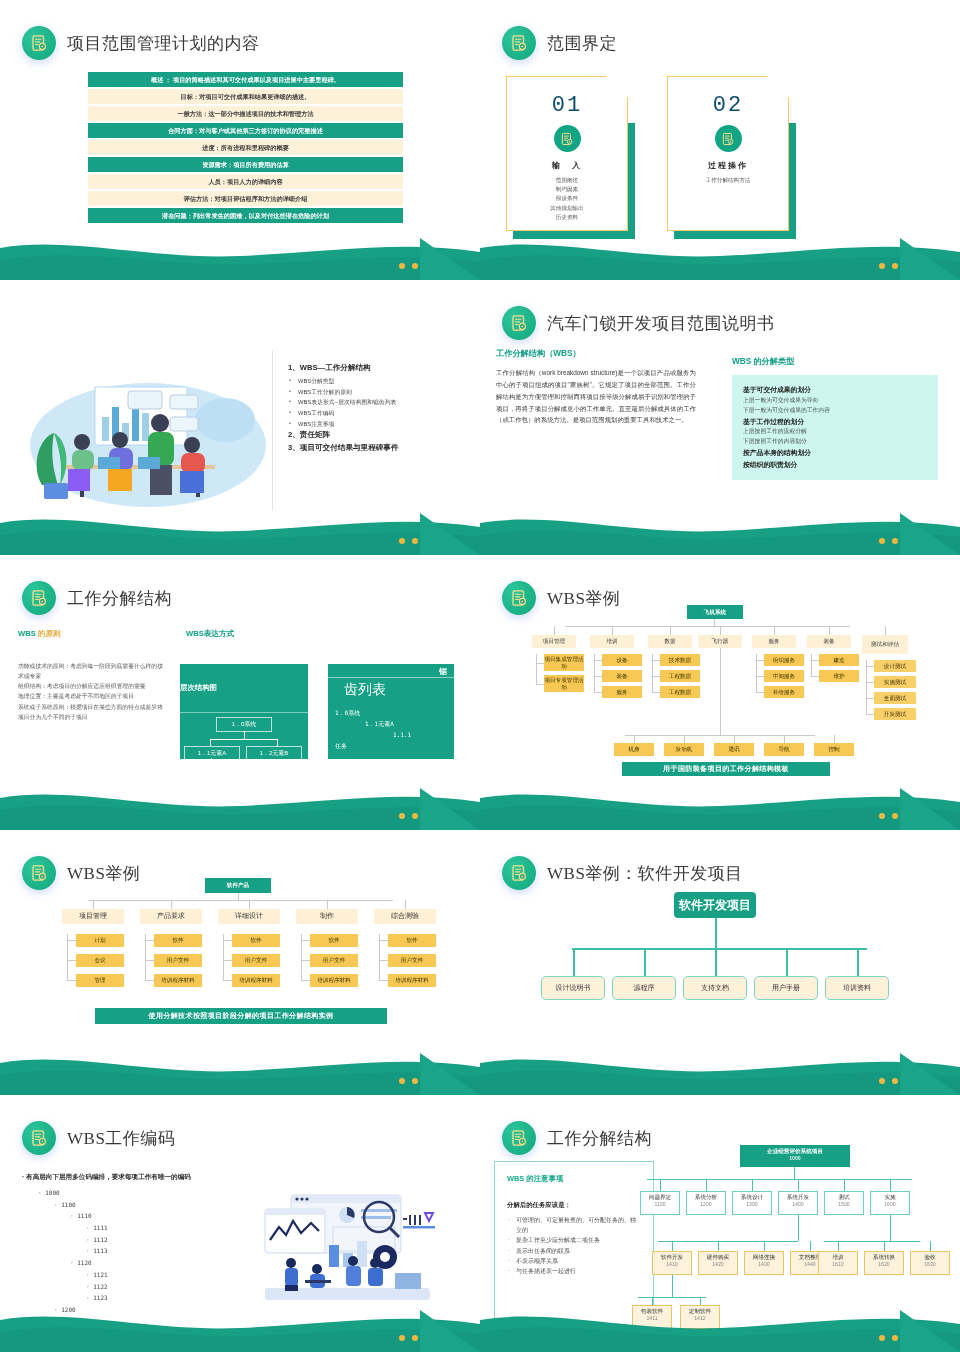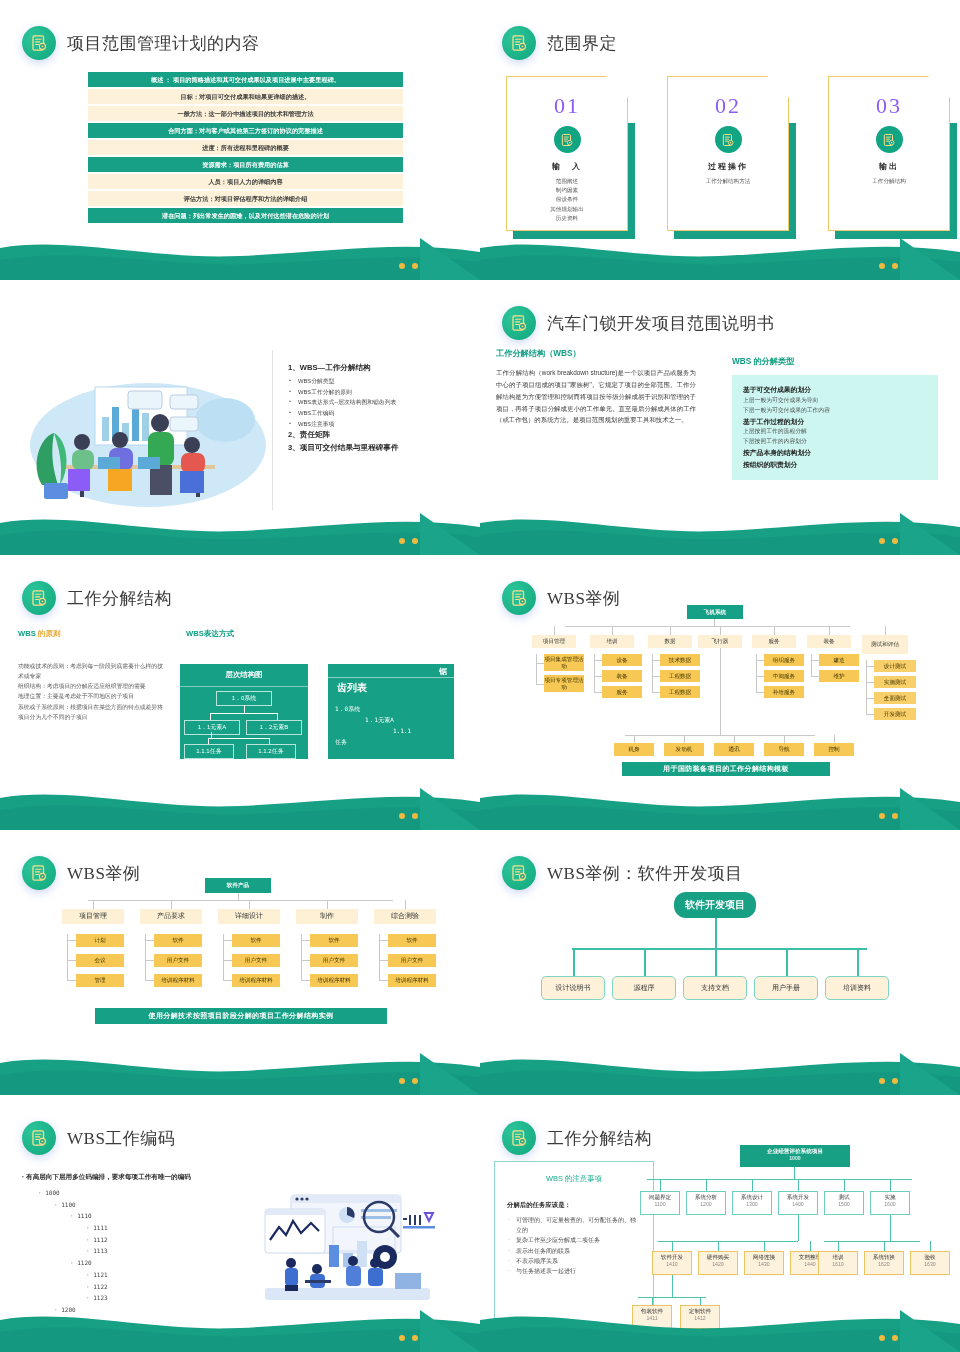--- a/index.html
+++ b/index.html
@@ -49,21 +49,21 @@
 
   
   .s2-cards { position:absolute; left:26px; top:76px; display:flex; gap:39px; }
   .card-wrap { position:relative; width:122px; height:160px; }
   .card-shadow { position:absolute; left:7px; top:47px; width:122px; height:116px; background:#17a085; }
   .card {
     position:absolute; left:0; top:0; width:122px; height:155px;
     background:#fff; border:1px solid #f2c86a;
     clip-path: polygon(0 0, 82% 0, 100% 14%, 100% 100%, 0 100%);
   }
-  .card-num { text-align:center; font-size:22px; color:#8b5cf6; letter-spacing:2px; margin-top:16px; font-family:Liberation Serif, serif; }
+  .card-num { text-align:center; font-size:22px; color:#0c4a6e; letter-spacing:2px; margin-top:16px; font-family:Liberation Mono, monospace; }
   .card-ico { width:27px;height:27px;border-radius:50%;background:#12a584;margin:7px auto 0;display:flex;align-items:center;justify-content:center; }
   .card-t { text-align:center; font-size:8px; font-weight:bold; color:#2f2f2f; margin-top:8px; letter-spacing:2px;}
   .card-lines { text-align:center; font-size:5.6px; color:#555; line-height:1.65; margin-top:5px; }
 
   
   .s3-img { position:absolute; left:20px; top:85px; width:250px; height:145px; }
   .s3-div { position:absolute; left:272px; top:70px; width:1px; height:160px; background:#e2e2e2; }
   .s3-txt { position:absolute; left:288px; top:83px; width:180px; }
   .s3-h { font-size:7.6px; font-weight:bold; color:#2c2c2c; margin-bottom:3px; }
   .s3-li { font-size:5.8px; color:#444; line-height:1.85; padding-left:10px; position:relative; }
@@ -76,51 +76,51 @@
   .s4-p { font-size:6.4px; color:#3a3a3a; line-height:1.85; text-align:justify; }
   .s4-box { background:#ccf6ef; padding:9px 11px; }
   .s4-b { font-size:6.8px; font-weight:bold; color:#222; line-height:1.75; }
   .s4-s { font-size:5.8px; color:#4a4a4a; line-height:1.7; }
 
   
   .s5-h { font-size:7.6px; font-weight:bold; color:#0f9e83; }
   .s5-h .y { color:#e8a93a; }
   .s5-p { font-size:5.8px; color:#555; line-height:1.75; }
   .gbox { background:#16a085; color:#fff; }
-  .gbox-t { text-align:center; font-size:7.4px; font-weight:bold; padding:6px 0; border-bottom:1px solid rgba(255,255,255,.45); }
+  .gbox-t { font-size:7.4px; font-weight:bold; padding:19px 0; border-bottom:1px solid rgba(255,255,255,.45); }
   .gnode { border:1px solid rgba(255,255,255,.7); font-size:6px; text-align:center; padding:2px 0; }
 
   
   .tn { position:absolute; font-size:5.6px; display:flex; align-items:center; justify-content:center; text-align:center; line-height:1.25; }
   .tn.green { background:#16a085; color:#fff; font-weight:bold; }
   .tn.cream { background:#fdf0d5; color:#333; }
   .tn.gold  { background:#f7c954; color:#3a3000; }
   .tn.gold2 { background:#f8cf68; color:#3a3000; }
   .ln { position:absolute; background:#c9c9c9; }
   .banner { position:absolute; background:#16a085; color:#fff; font-size:7px; font-weight:bold;
             display:flex;align-items:center;justify-content:center; letter-spacing:.4px;}
 
   
-  .s8-root { position:absolute; background:#18a085; color:#fff; font-weight:bold; font-size:10px;
-             border-radius:12px; display:flex;align-items:center;justify-content:center; }
+  .s8-root { position:absolute; background:#18a085; color:#fff; font-weight:bold; font-size:12px;
+             border-radius:4px; display:flex;align-items:center;justify-content:center; }
   .s8-leaf { position:absolute; background:#fdf1da; border:1px solid #7fd4c4; border-radius:5px;
              font-size:7px; color:#333; display:flex;align-items:center;justify-content:center; }
   .ln-t { position:absolute; background:#3bbfa8; }
 
   
   .s9-lead { position:absolute; left:22px; top:78px; font-size:6.6px; font-weight:bold; color:#2e2e2e; }
   .s9-tree { position:absolute; left:38px; top:92px; font-family:"DejaVu Sans Mono", monospace;
              font-size:6px; color:#444; line-height:1.95; }
   .s9-tree div::before{content:"· "; }
   .s9-img { position:absolute; left:255px; top:90px; width:185px; height:125px; }
 
   
   .s10-box { position:absolute; left:14px; top:66px; width:160px; height:165px;
              border:1px solid #8fd8cb; background:#fff; padding:12px 12px; }
-  .s10-h { text-align:center; font-size:7.4px; font-weight:normal; color:#13a98c; margin-bottom:17px; }
+  .s10-h { text-align:left; font-size:7.4px; font-weight:bold; color:#13a98c; margin-bottom:17px; }
   .s10-sub { font-size:6.4px; font-weight:bold; color:#2b2b2b; margin-bottom:5px; }
   .s10-li { font-size:6px; color:#4a4a4a; line-height:1.7; padding-left:9px; position:relative; }
   .s10-li::before{content:"·"; position:absolute; left:1px; top:-1px;}
   .n10 { position:absolute; font-size:5.6px; text-align:center; line-height:1.3; padding-top:2px; }
   .n10 .code { display:block; color:#8a8a8a; font-size:5.2px; }
   .n10.root { background:#18a085; color:#fff; font-weight:bold; }
   .n10.root .code { color:#d9f3ec; }
   .n10.teal { background:#fff; border:1px solid #6ecfbe; color:#333; }
   .n10.gold { background:#fdf2dc; border:1px solid #edc463; color:#333; }
   .ln10 { position:absolute; background:#4cc3ae; }
@@ -213,40 +213,20 @@
     <line x1="7.5" y1="7" x2="14.5" y2="7" stroke="#ffe08a" stroke-width="1.6" stroke-linecap="round"></line>
     <line x1="7.5" y1="10.5" x2="13" y2="10.5" stroke="#ffe08a" stroke-width="1.6" stroke-linecap="round"></line>
     <line x1="7.5" y1="14" x2="11.5" y2="14" stroke="#ffe08a" stroke-width="1.6" stroke-linecap="round"></line>
     <circle cx="16.5" cy="16.5" r="4" fill="#16a085" stroke="#ffe08a" stroke-width="1.5"></circle>
     <circle cx="16.5" cy="16.5" r="1.3" fill="#ffe08a"></circle>
   </svg>
             </div>
         <div class="card-t">过程操作</div>
         <div class="card-lines">
               <div>工作分解结构方法</div>
-            </div>
-      </div>
-        </div>
-        <div class="card-wrap">
-      <div class="card-shadow"></div>
-      <div class="card">
-        <div class="card-num">03</div>
-        <div class="card-ico">
-              <svg width="14" height="14" viewBox="0 0 24 24">
-    <rect x="4" y="2.5" width="14" height="19" rx="2" fill="none" stroke="#ffe08a" stroke-width="1.7"></rect>
-    <line x1="7.5" y1="7" x2="14.5" y2="7" stroke="#ffe08a" stroke-width="1.6" stroke-linecap="round"></line>
-    <line x1="7.5" y1="10.5" x2="13" y2="10.5" stroke="#ffe08a" stroke-width="1.6" stroke-linecap="round"></line>
-    <line x1="7.5" y1="14" x2="11.5" y2="14" stroke="#ffe08a" stroke-width="1.6" stroke-linecap="round"></line>
-    <circle cx="16.5" cy="16.5" r="4" fill="#16a085" stroke="#ffe08a" stroke-width="1.5"></circle>
-    <circle cx="16.5" cy="16.5" r="1.3" fill="#ffe08a"></circle>
-  </svg>
-            </div>
-        <div class="card-t">输出</div>
-        <div class="card-lines">
-              <div>工作分解结构</div>
             </div>
       </div>
         </div>
       </div>
       <svg class="wave" viewBox="0 0 480 46" preserveAspectRatio="none">
     <path d="M0,14 C70,2 150,26 240,22 C330,18 400,6 480,18 L480,46 L0,46 Z" fill="#18a085"></path>
     <path d="M0,26 C90,12 170,34 250,30 C340,26 410,18 480,28 L480,46 L0,46 Z" fill="#13947c" opacity=".55"></path>
     <path d="M420,4 L480,46 L420,46 Z" fill="#1aa489"></path>
   </svg>
       <div class="dots">
@@ -390,21 +370,21 @@
       <div style="position:absolute;left:28px;top:51px;width:62px;height:1px;background:#fff;"></div>
       <div style="position:absolute;left:28px;top:51px;width:1px;height:6px;background:#fff;"></div>
       <div style="position:absolute;left:89px;top:51px;width:1px;height:6px;background:#fff;"></div>
       <div class="gnode" style="position:absolute;left:4px;top:57px;width:50px;">1.1.1任务</div>
       <div class="gnode" style="position:absolute;left:66px;top:57px;width:50px;">1.1.2任务</div>
     </div>
   </div>
   <div class="gbox" style="position:absolute;left:328px;top:109px;width:126px;height:95px;">
     <div style="text-align:right;font-size:8px;font-weight:bold;padding:2px 7px 0 0;">锯</div>
     <div style="height:1px;background:rgba(255,255,255,.5);"></div>
-    <div style="font-size:10px;font-weight:bold;padding:3px 0 0 9px;">齿列表</div>
+    <div style="font-size:14px;font-weight:normal;padding:3px 0 0 16px;">齿列表</div>
     <div style="font-size:6px;line-height:1.85;padding:8px 0 0 7px;font-family:'DejaVu Sans Mono',monospace;">
       <div>1．0系统</div>
       <div style="padding-left:30px;">1．1元素A</div>
       <div style="padding-left:58px;">1.1.1</div>
       <div>任务</div>
     </div>
   </div>
       <svg class="wave" viewBox="0 0 480 46" preserveAspectRatio="none">
     <path d="M0,14 C70,2 150,26 240,22 C330,18 400,6 480,18 L480,46 L0,46 Z" fill="#18a085"></path>
     <path d="M0,26 C90,12 170,34 250,30 C340,26 410,18 480,28 L480,46 L0,46 Z" fill="#13947c" opacity=".55"></path>

